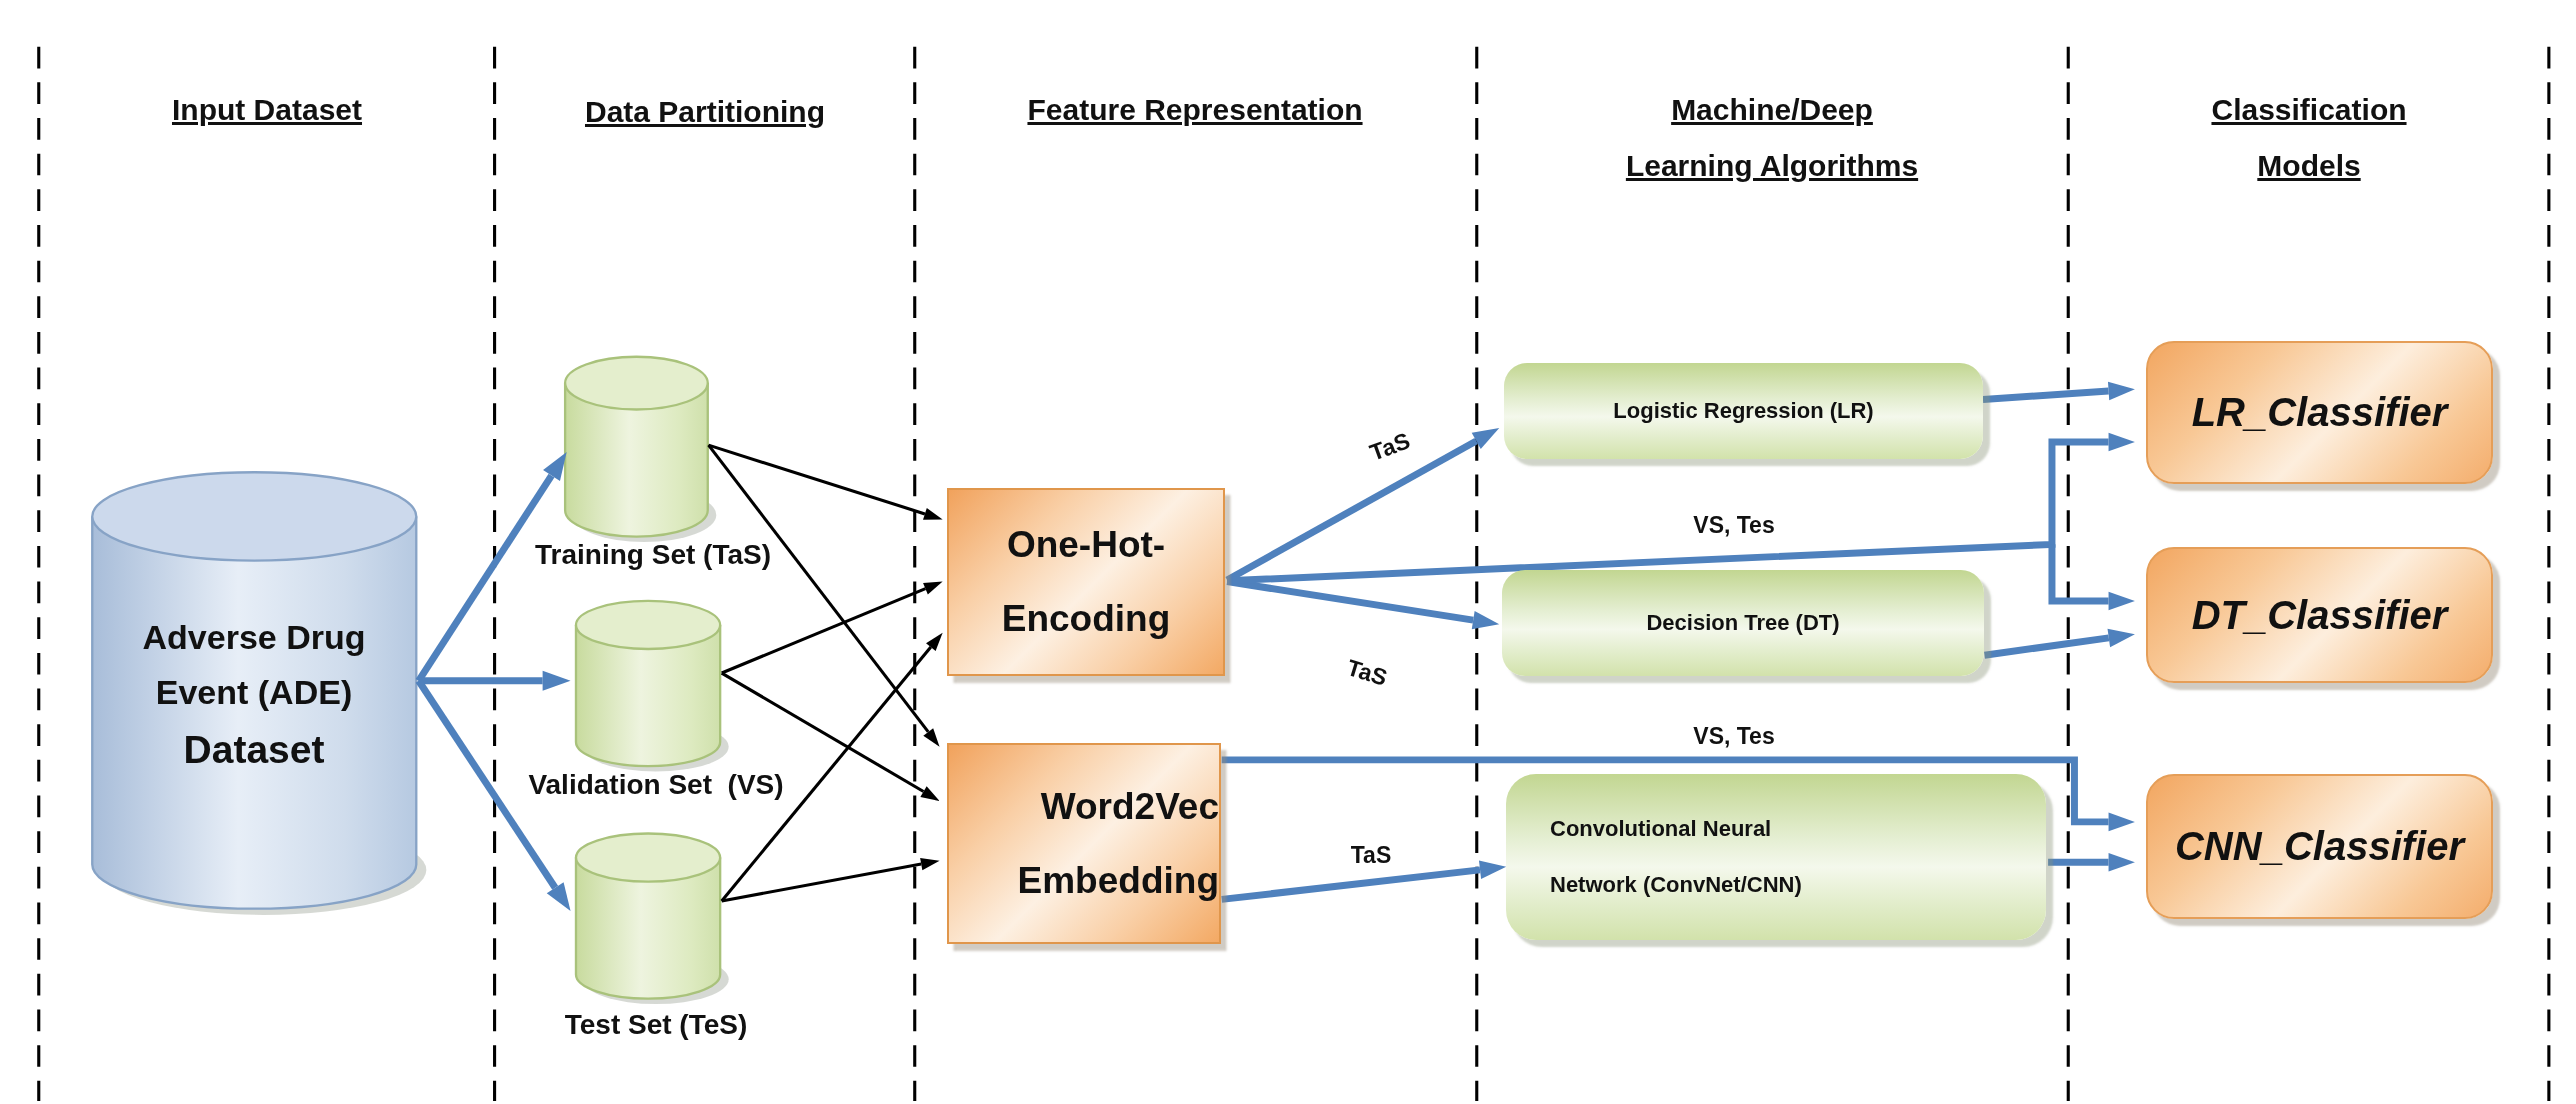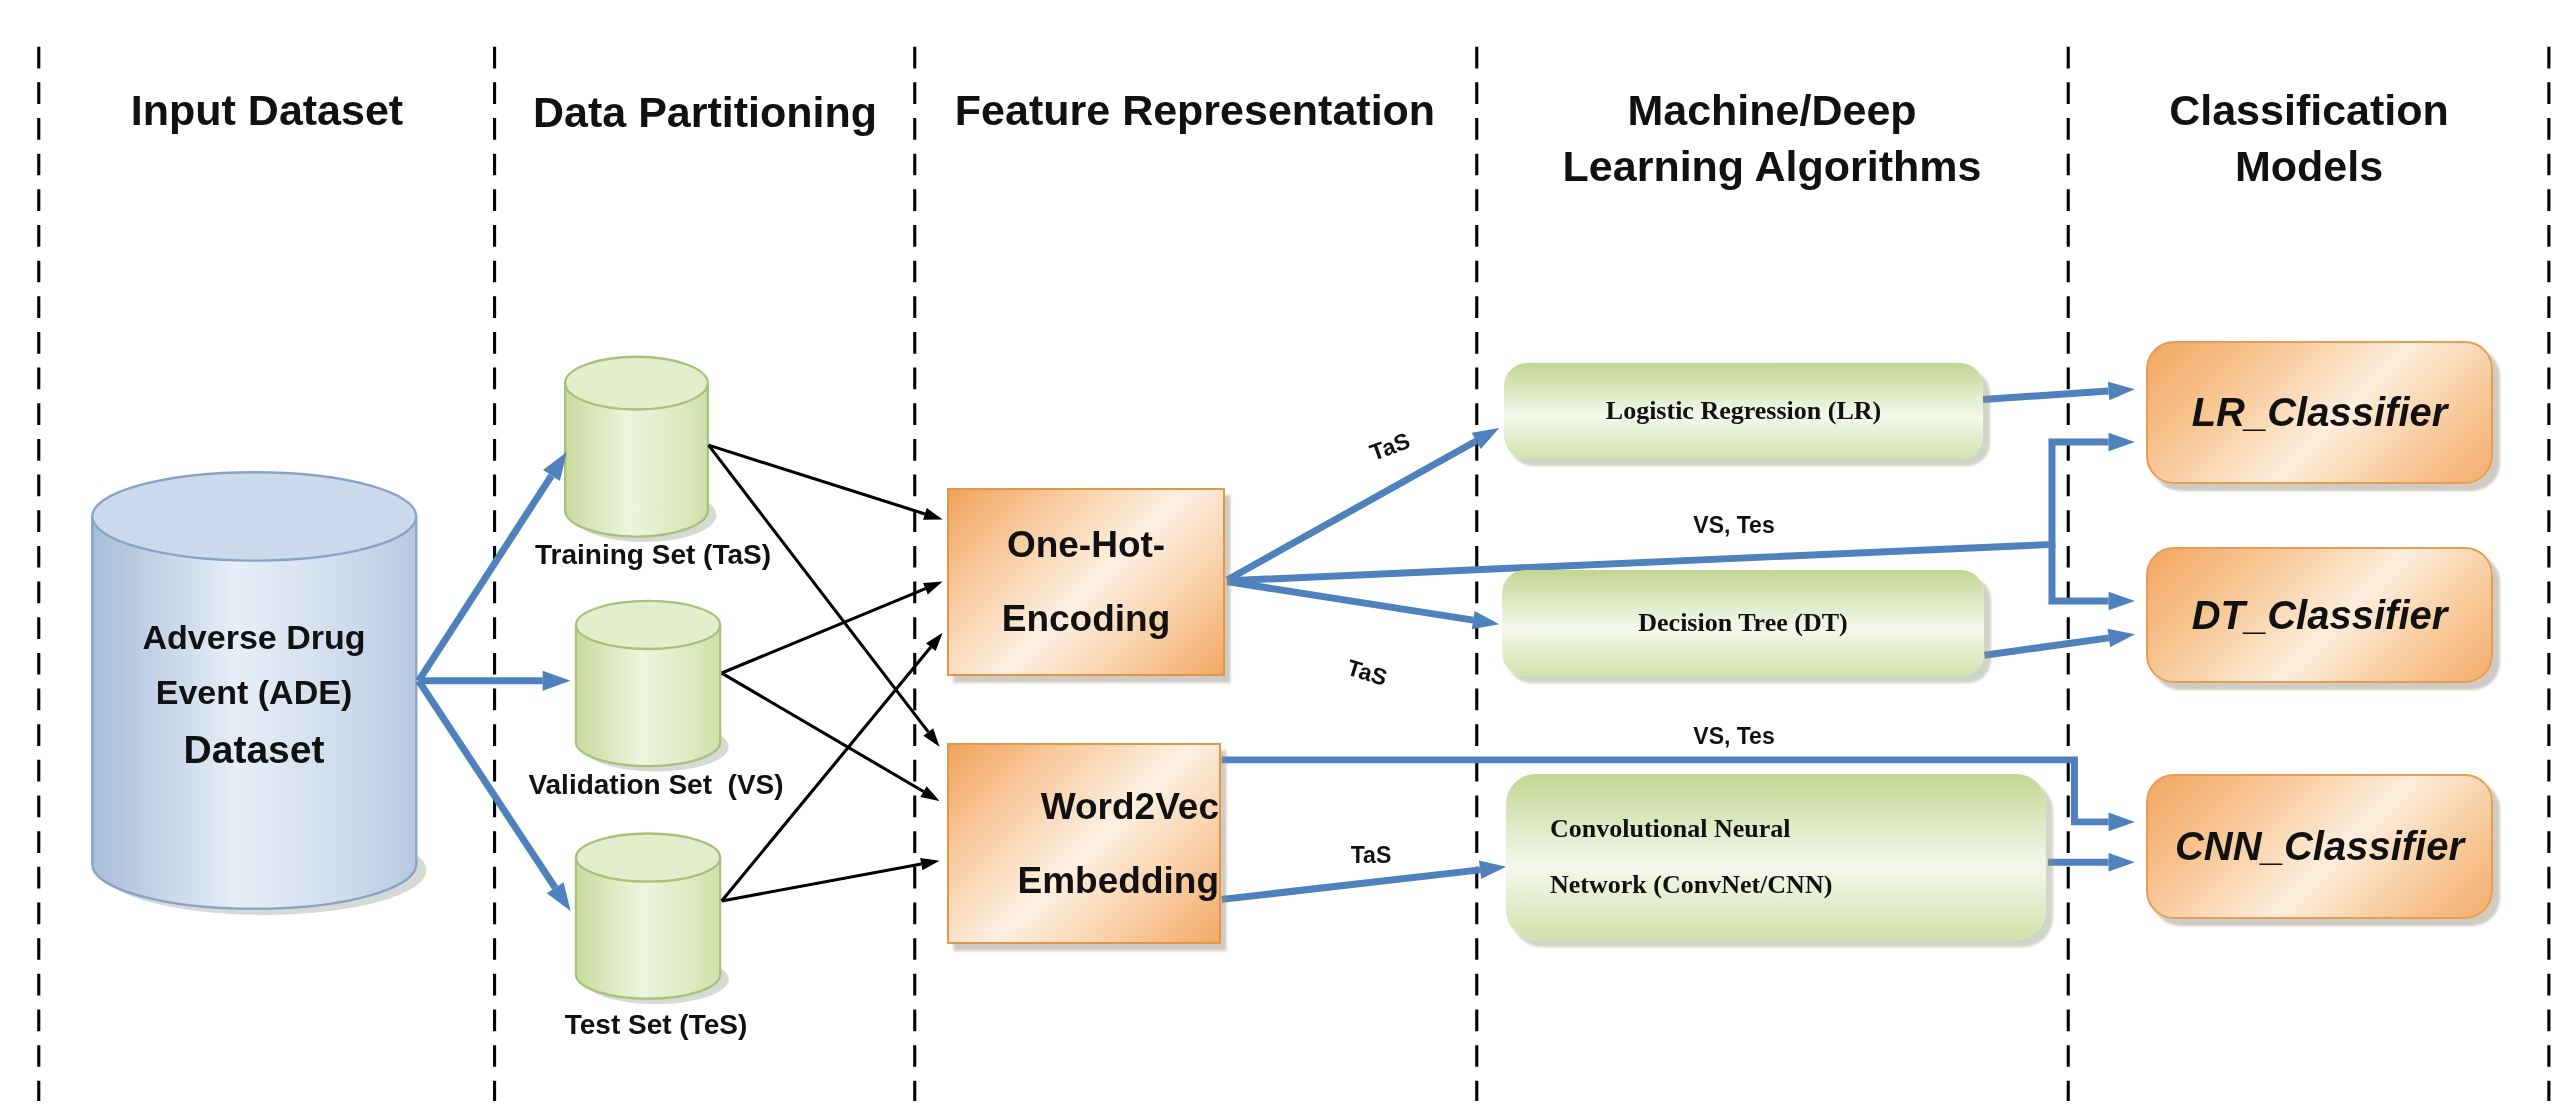--- a/index.html
+++ b/index.html
@@ -3,42 +3,42 @@
 <meta charset="utf-8">
 <style>
   html,body{margin:0;padding:0;background:#ffffff;}
   #canvas{
     position:relative;width:2576px;height:1105px;background:#ffffff;
     font-family:"Liberation Sans",sans-serif;color:#111;overflow:hidden;
   }
   #diagram-svg{position:absolute;left:0;top:0;width:2576px;height:1105px;}
   .hdr{
     position:absolute;transform:translate(-50%,-50%);
-    font-size:43px;font-weight:700;color:#111;white-space:nowrap;letter-spacing:0px;
+    font-size:30px;font-weight:700;color:#111;white-space:nowrap;letter-spacing:0px;text-decoration:underline;
   }
   .lbl{position:absolute;transform:translate(-50%,-50%);white-space:pre;color:#111;}
   .cyl-label{font-size:28px;font-weight:700;}
   .ds-line{font-size:34px;font-weight:600;}
   .ds-line-bold{font-size:39px;font-weight:800;}
   .edge-label{font-size:23px;font-weight:700;white-space:nowrap;}
   .box{
     position:absolute;display:flex;flex-direction:column;justify-content:center;
     align-items:center;color:#111;box-sizing:border-box;
   }
   .feature-box{
     background:linear-gradient(135deg,#f1a25c 0%,#f9cfa6 28%,#fdf0e2 52%,#f9cfa6 76%,#f3a964 100%);
     border:2.3px solid #e0964b;
     box-shadow:6.2px 7px 2.3px rgba(150,140,122,0.45);
     font-size:37px;font-weight:700;line-height:62px;text-align:center;gap:12px;
   }
   .algo-box{
     background:linear-gradient(180deg,#c2d691 0%,#e4eed1 38%,#f4f8ec 56%,#e2edcb 78%,#d2e2ab 100%);
     border-radius:23px;
     box-shadow:6.2px 7px 2.3px rgba(138,148,120,0.4);
-    font-size:26px;font-weight:700;text-align:center;font-family:Liberation Serif, serif;
+    font-size:22px;font-weight:700;text-align:center;
   }
   .algo-box.left-align{align-items:flex-start;padding-left:44px;text-align:left;line-height:56px;border-radius:30px;}
   .clf-box{
     background:linear-gradient(135deg,#f2a660 0%,#f8c896 28%,#fdeedd 55%,#f8c896 80%,#f4ad6c 100%);
     border:2.3px solid #e59e58;border-radius:28px;
     box-shadow:6.2px 7px 2.3px rgba(150,140,122,0.45);
     font-size:40px;font-weight:700;font-style:italic;text-align:center;
   }
 </style>
 </head>

